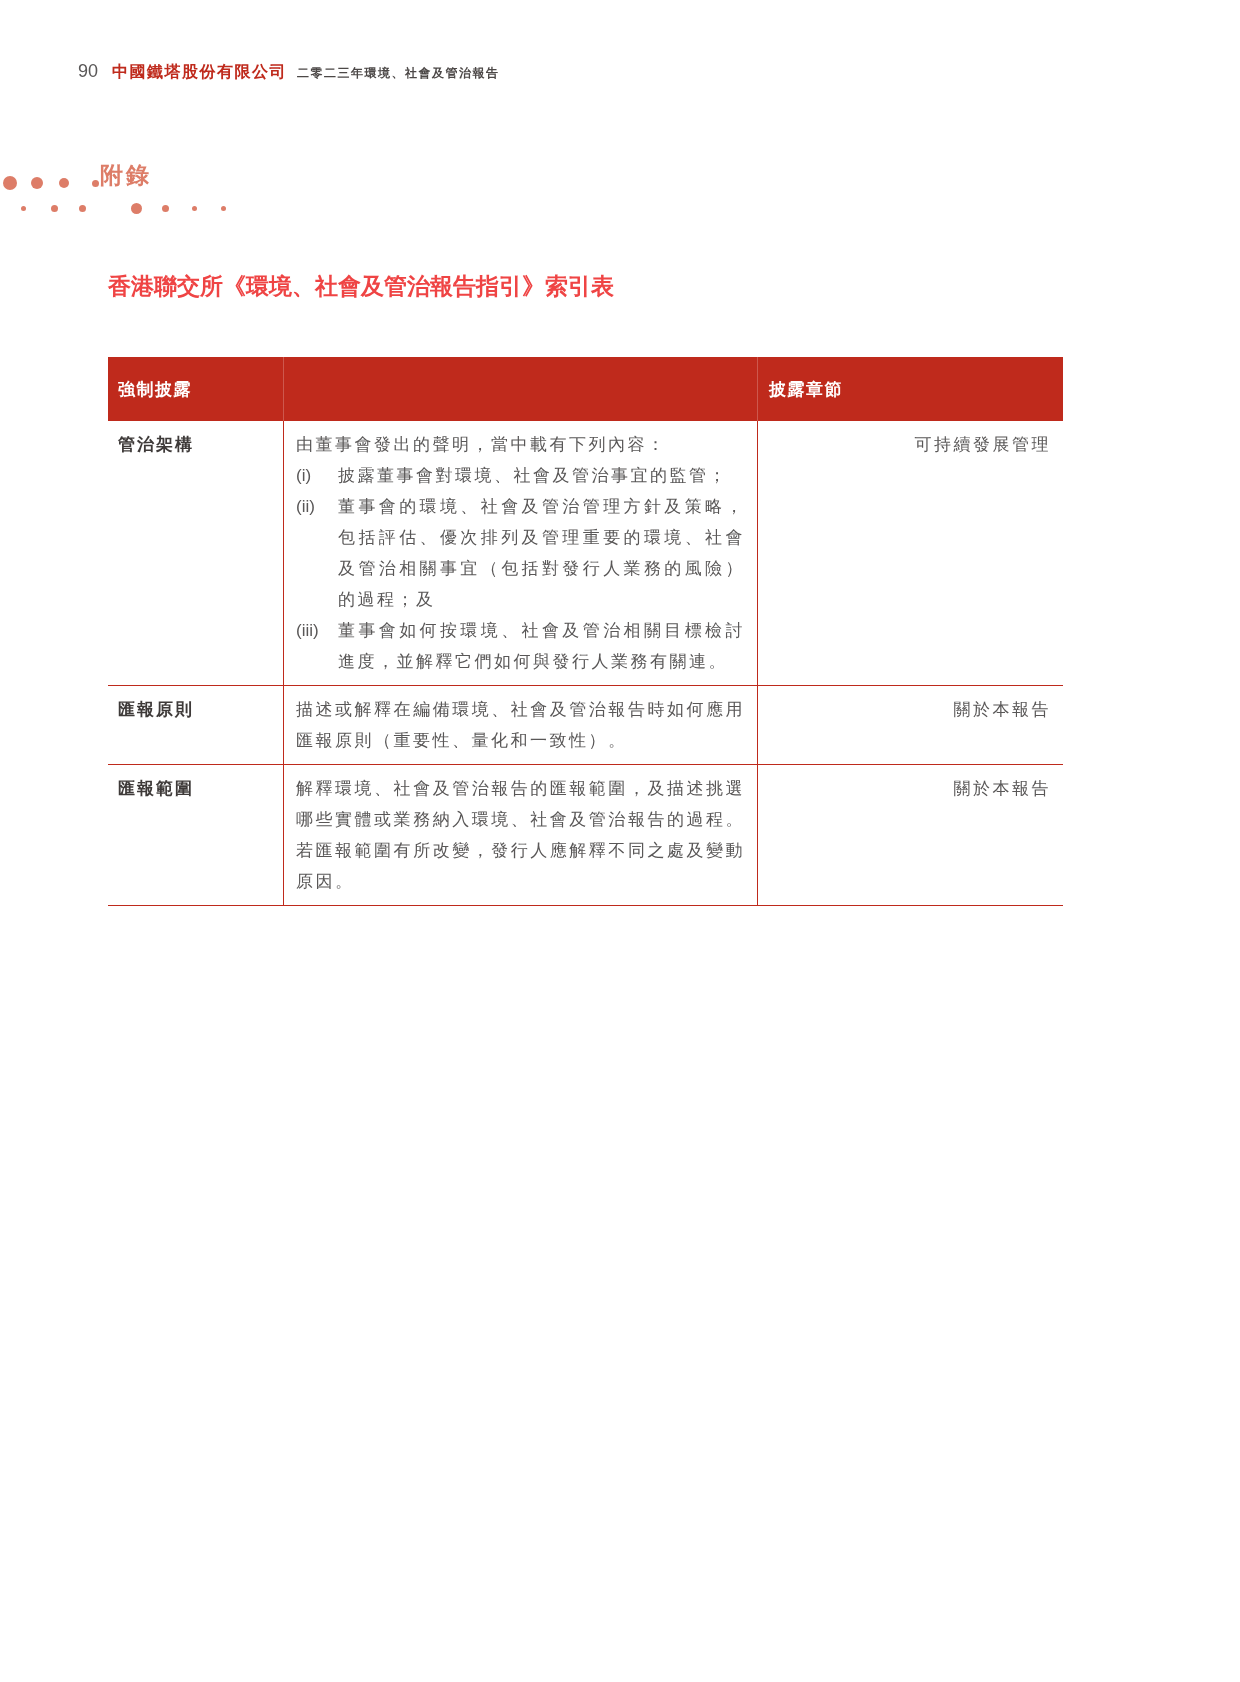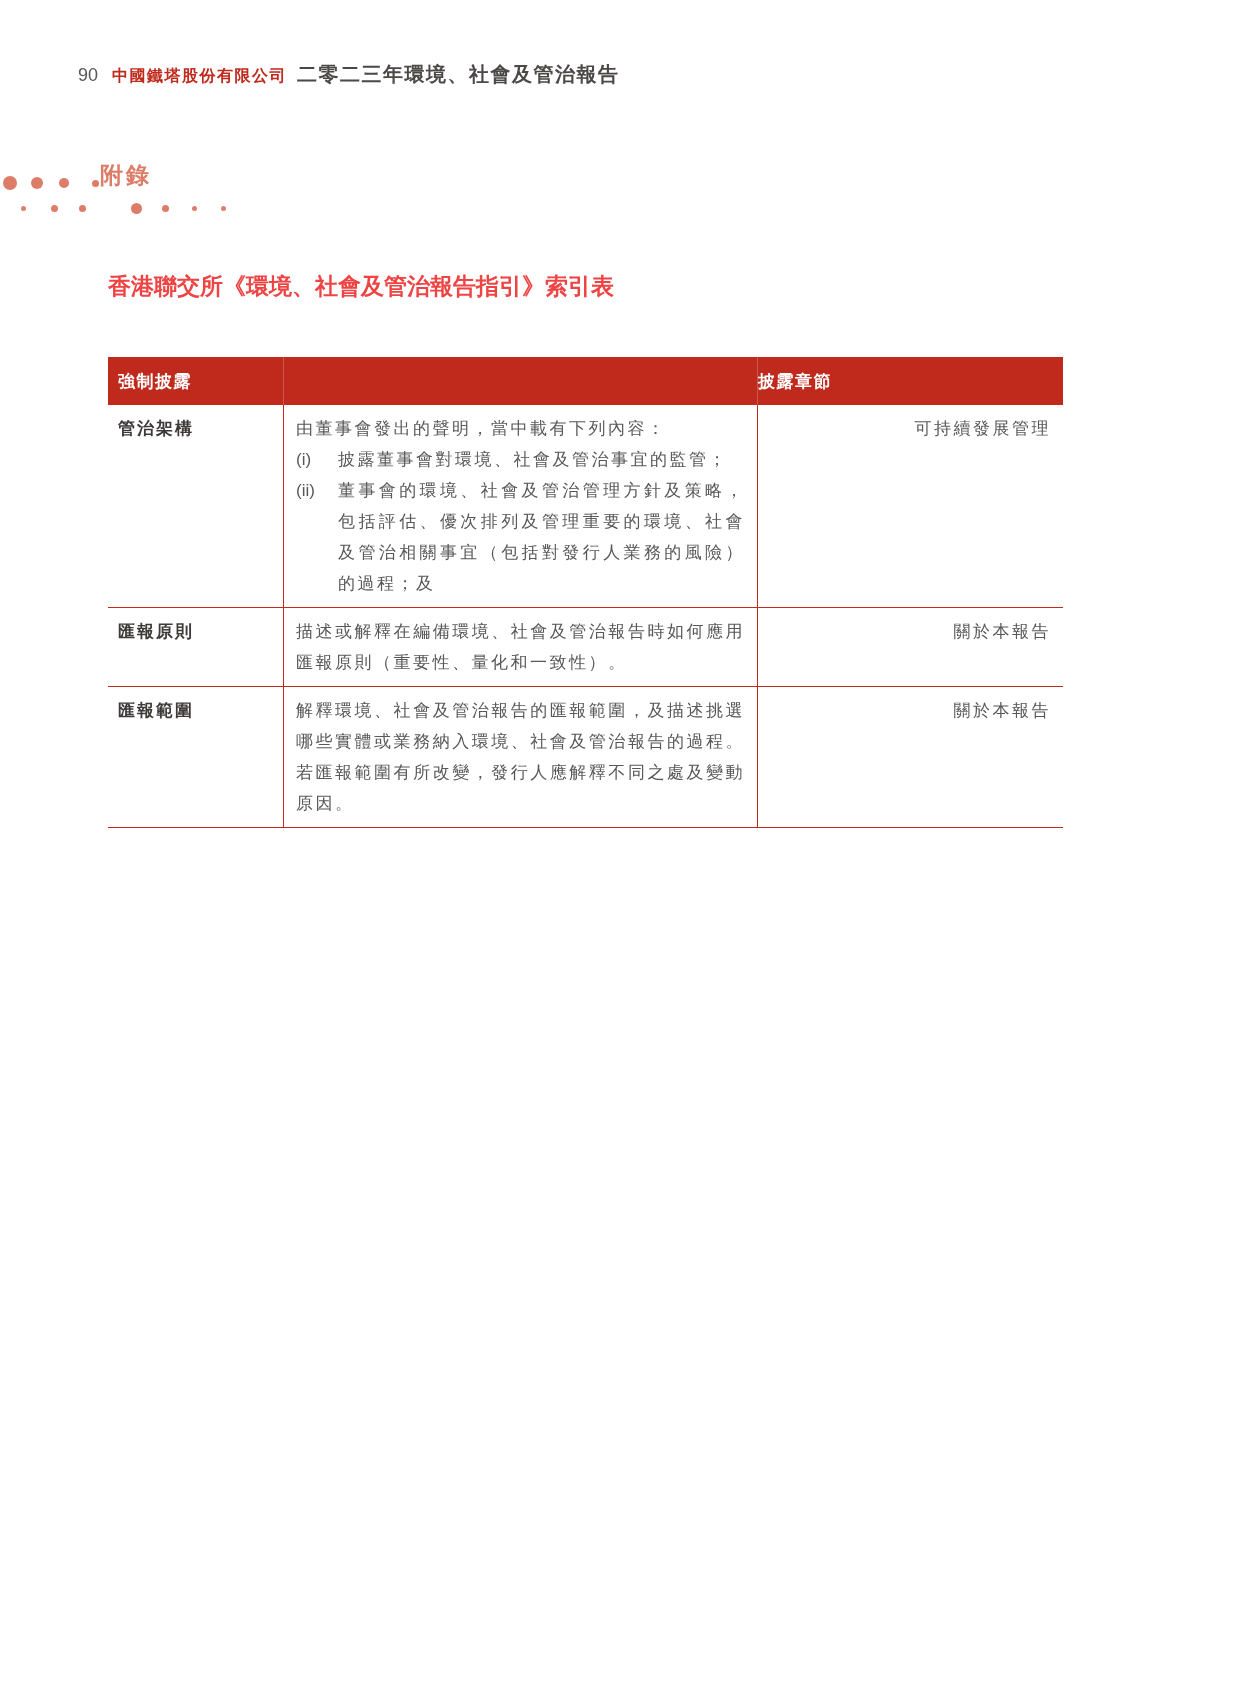--- a/index.html
+++ b/index.html
@@ -20,21 +20,21 @@
   }
 
   
   .top-bar{
     position:absolute;left:78px;top:61px;
     display:flex;align-items:baseline;
     white-space:nowrap;
   }
   .pagenum{font-size:18px;color:var(--text);margin-right:14px;}
   .company{font-size:16px;font-weight:bold;color:var(--red);letter-spacing:1.5px;margin-right:10px;}
-  .report{font-size:20px;font-weight:bold;color:#4c4847;letter-spacing:1.5px;}
+  .report{font-size:12px;font-weight:bold;color:#4c4847;letter-spacing:1.5px;}
 
   
   .appendix{position:absolute;left:0;top:0;}
   .dot{
     position:absolute;display:block;border-radius:50%;
     background:var(--coral);
   }
   .appendix-label{
     position:absolute;left:100px;top:160px;
     font-size:23px;font-weight:bold;color:var(--coral);
@@ -52,30 +52,30 @@
   .esg-table{
     position:absolute;left:108px;top:357px;width:955px;
     font-size:17px;color:var(--text);
   }
   .t-row{
     display:grid;
     grid-template-columns:175px 474px 306px;
   }
   .thead{
     background:var(--red);
-    height:48px;
+    height:64px;
     color:#ffffff;font-weight:bold;
   }
   .thead .th{
     display:flex;align-items:center;
     letter-spacing:1.5px;
   }
   .thead .th-1{padding-left:10px;}
   .thead .th-2,.thead .th-3{border-left:1px solid rgba(255,255,255,0.22);}
-  .thead .th-3{text-align:right;}
+  .thead .th-3{padding-left:11px;text-align:right;}
 
   .tbody-row{border-bottom:1px solid var(--red);}
   .cell{
     padding:8px 12px 8px 12px;
     line-height:31px;
   }
   .cell.c1{
     padding-left:10px;padding-right:8px;
     font-weight:bold;color:var(--dark);
     letter-spacing:2px;
@@ -134,20 +134,23 @@
     <div class="t-row tbody-row">
       <div class="cell c1">管治架構</div>
       <div class="cell c2">
         <p class="jtext">由董事會發出的聲明，當中載有下列內容：</p>
         <div class="li jtext">
           <span class="marker">(i)</span><span>披露董事會對環境、社會及管治事宜的監管；</span>
         </div>
         <div class="li jtext">
           <span class="marker">(ii)</span><span>董事會的環境、社會及管治管理方針及策略，包括評估、優次排列及管理重要的環境、社會及管治相關事宜（包括對發行人業務的風險）的過程；及</span>
         </div>
+        <div class="li jtext">
+          <span class="marker">(iii)</span><span>董事會如何按環境、社會及管治相關目標檢討進度，並解釋它們如何與發行人業務有關連。</span>
+        </div>
       </div>
       <div class="cell c3">
         <p class="chapter">可持續發展管理</p>
       </div>
     </div>
 
     <div class="t-row tbody-row">
       <div class="cell c1">匯報原則</div>
       <div class="cell c2">
         <p class="jtext">描述或解釋在編備環境、社會及管治報告時如何應用匯報原則（重要性、量化和一致性）。</p>

